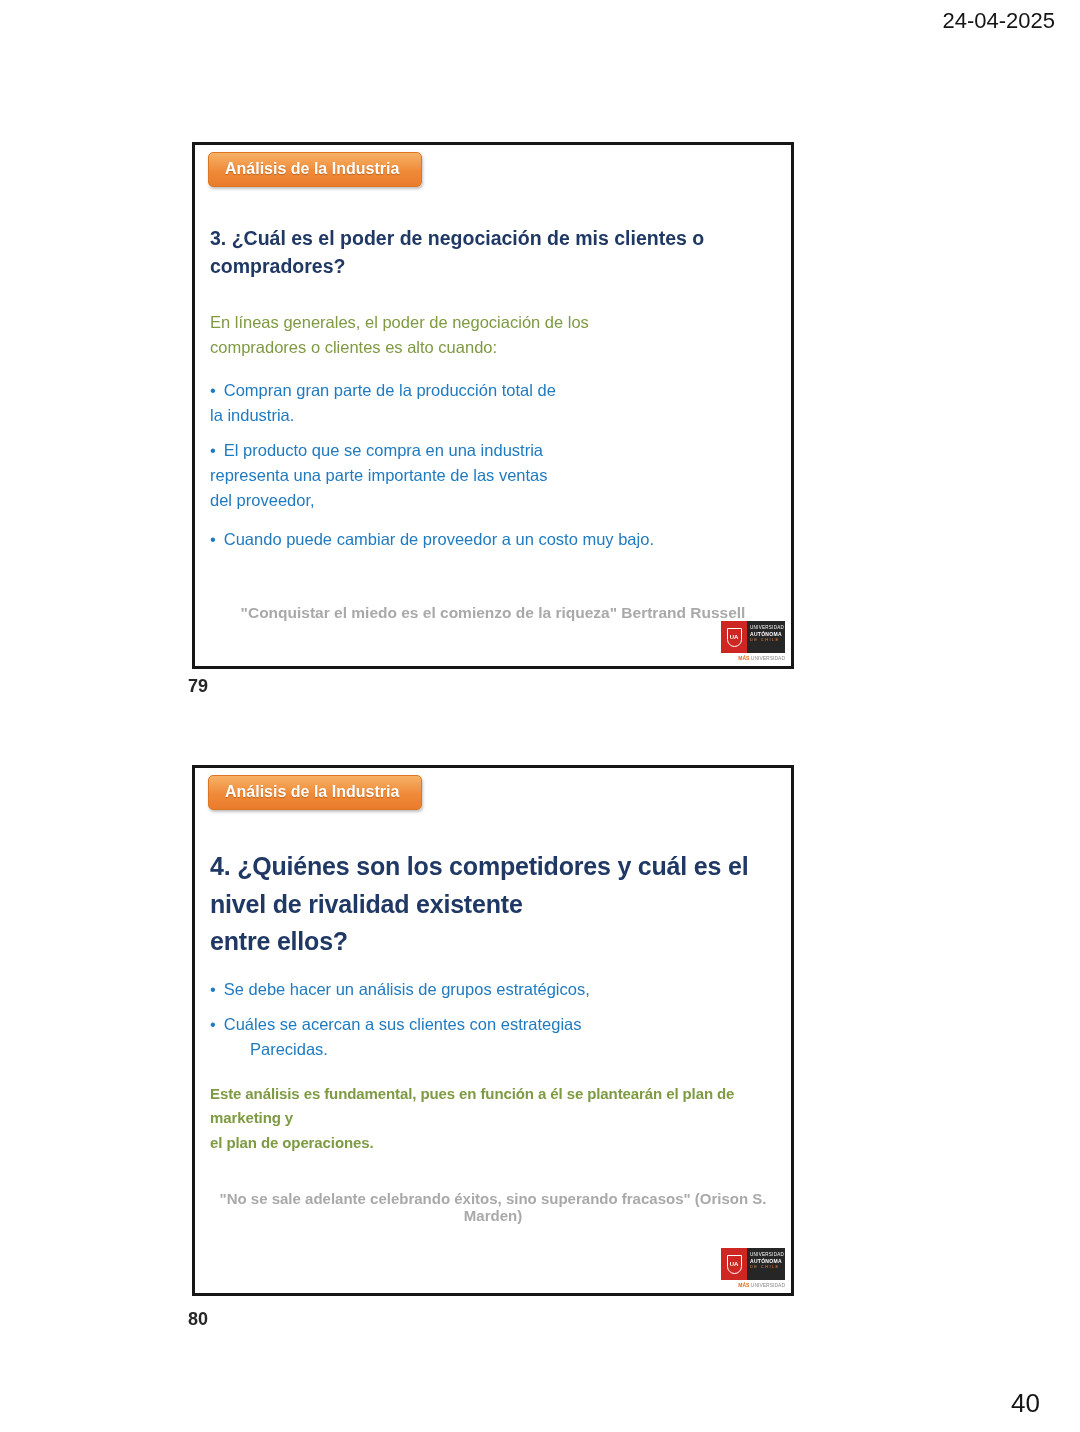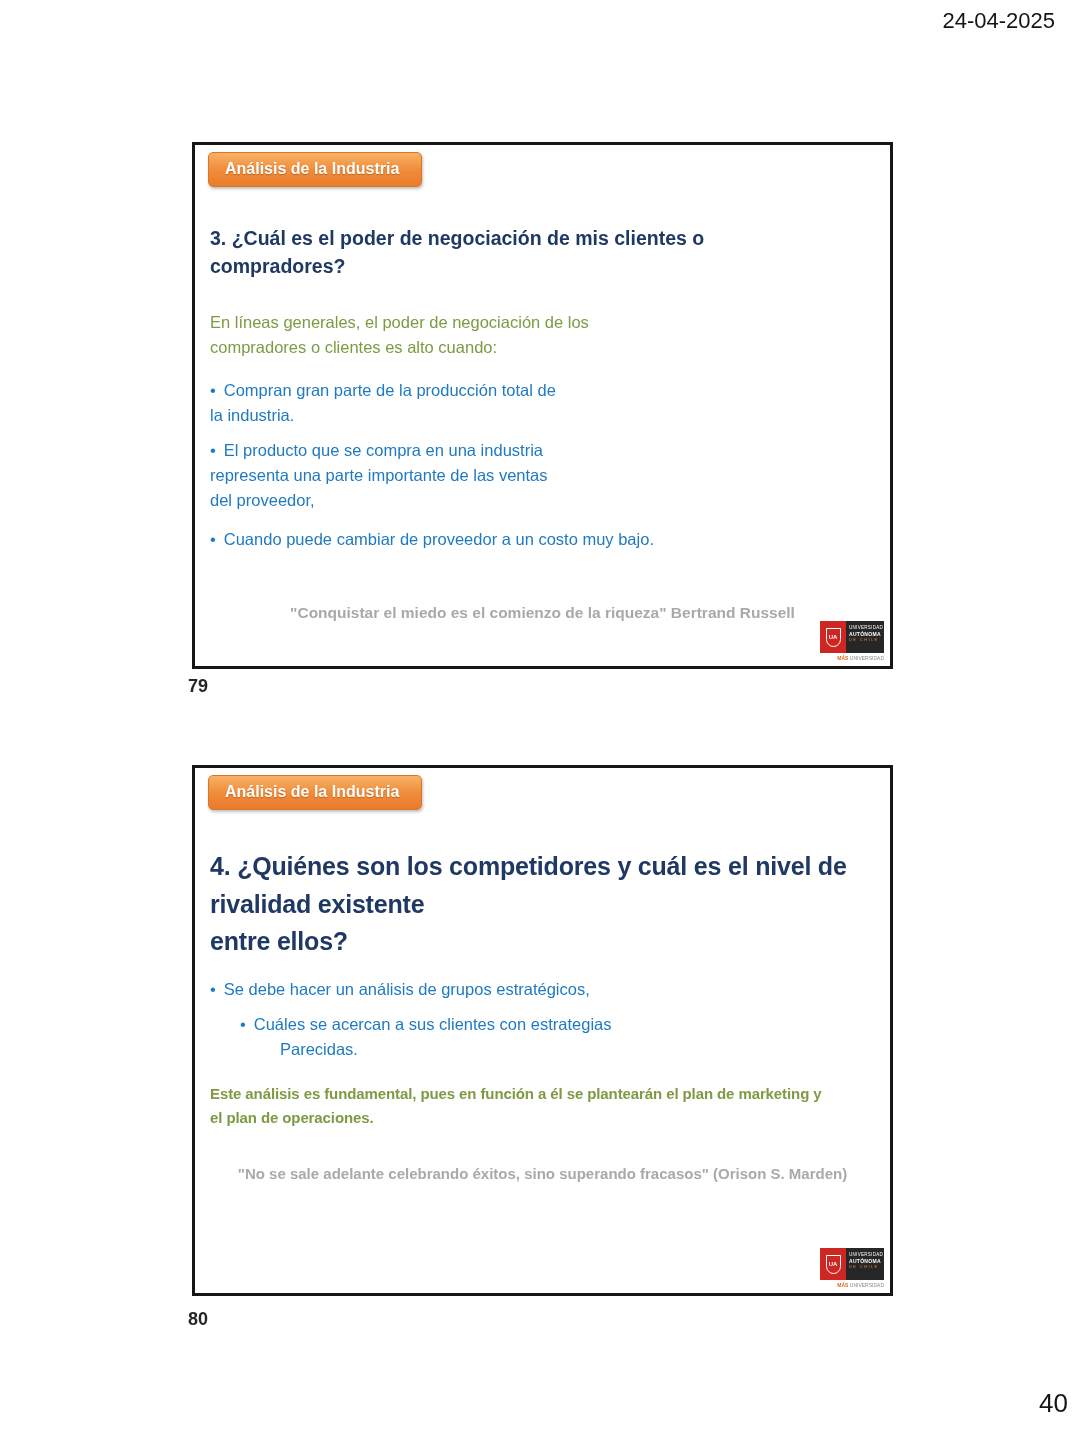--- a/index.html
+++ b/index.html
@@ -5,21 +5,21 @@
   * { box-sizing: border-box; }
   html,body { margin:0; padding:0; }
   body {
     width:1080px; height:1432px; position:relative; background:#ffffff;
     font-family:"Liberation Sans", sans-serif; overflow:hidden;
   }
   .date {
     position:absolute; top:8px; right:25px; font-size:22px; color:#151515;
   }
   .slide {
-    position:absolute; left:192px; width:701px; background:#fff;
+    position:absolute; left:192px; width:602px; background:#fff;
     border:3px solid #161616; padding:0 15px;
   }
   #slide1 { top:142px; height:527px; }
   #slide2 { top:765px; height:531px; }
   .tab {
     position:absolute; top:7px; left:13px;
     padding:7px 22px 8px 16px;
     background:linear-gradient(#f7b267 0%, #ef8a39 55%, #ea7c2c 100%);
     border:1px solid #dd7622; border-radius:5px;
     box-shadow:1px 2px 3px rgba(0,0,0,0.25);
@@ -36,39 +36,39 @@
     line-height:1.5; white-space:pre-line;
   }
   .bullet-item { color:#1F7AC0; font-size:16.5px; line-height:1.52; }
   .bullet-marker { margin-right:8px; }
   .bullet-text { white-space:pre-line; }
   .bullet-sub { padding-left:40px; white-space:pre-line; }
   #slide1 .b1 { margin-top:18px; }
   #slide1 .b2 { margin-top:10px; }
   #slide1 .b3 { margin-top:14px; }
   #slide2 .b1 { margin-top:16px; }
-  #slide2 .b2 { margin-top:10px;margin-left:30px; }
+  #slide2 .b2 { margin-top:10px; }
   .quote {
     text-align:center; color:#A9A9A9; font-weight:bold; font-size:15.5px;
   }
   #slide1 .quote { margin-top:52px; }
   #slide2 .quote { margin-top:34px; font-size:15px; }
   .emphasis {
     margin-top:14px; text-align:center; white-space:pre-line;
     font-family:"Liberation Serif", serif; font-variant:small-caps;
     font-size:19px; letter-spacing:1px; color:#BE3A3C; line-height:1.45;
   }
   .note {
     margin-top:20px; font-size:15px; font-weight:bold; color:#7E9A43;
     line-height:1.65; white-space:pre-line; letter-spacing:-0.1px;
   }
   .slide-num { position:absolute; left:188px; font-size:18px; color:#262626;font-weight:bold; }
   #num79 { top:676px; }
   #num80 { top:1301px;margin-top:8px; }
-  .page-num { position:absolute; right:12px; top:1388px; font-size:26px; color:#151515; }
+  .page-num { position:absolute; right:40px; top:1388px; font-size:26px; color:#151515; }
   
   .ua-logo { position:absolute; right:6px; bottom:5px; width:64px; }
   .ua-top { display:flex; }
   .ua-red {
     width:26px; height:32px; background:#CE2723;
     display:flex; align-items:center; justify-content:center;
   }
   .ua-shield {
     width:15px; height:19px; border:1px solid #ffffff;
     border-radius:0 0 8px 8px; color:#ffffff; font-size:6px; font-weight:bold;

